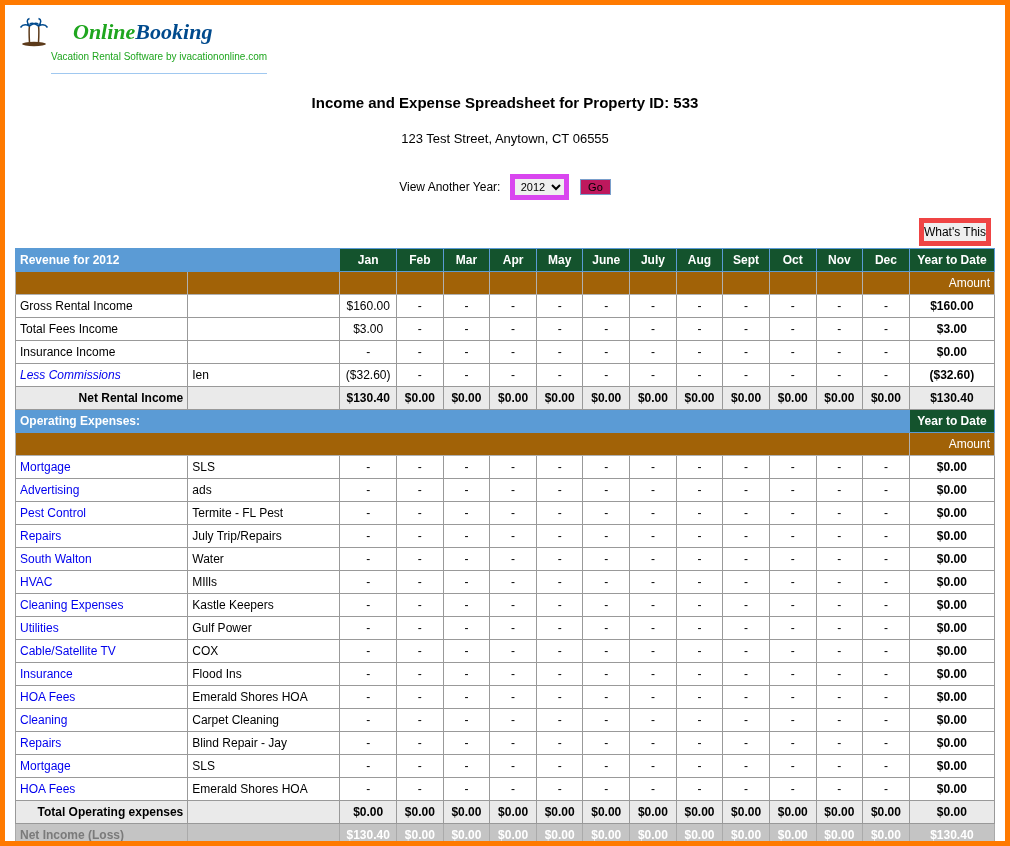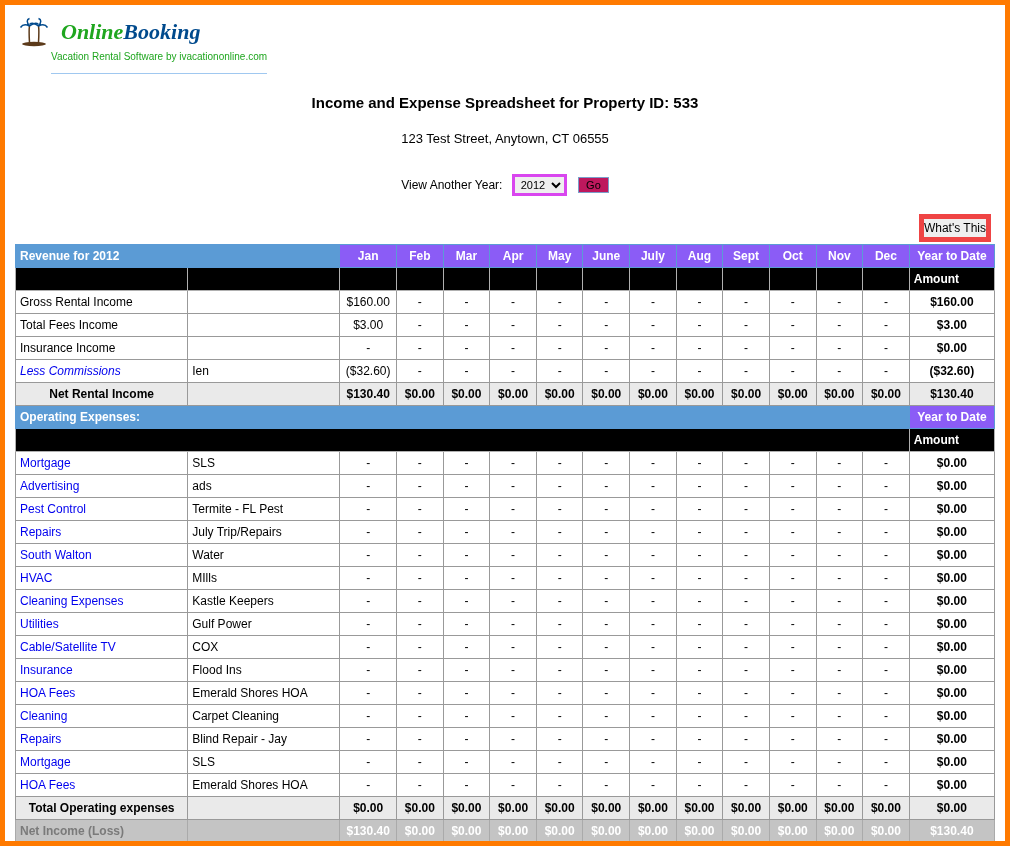--- a/index.html
+++ b/index.html
@@ -1,45 +1,45 @@
 <!DOCTYPE html>
 <html><head>
 <meta charset="utf-8">
 <style>
 body{margin:0;padding:0;font-family:Arial,Helvetica,sans-serif;font-size:12px;background:#fff}
 .frame{border:5px solid #ff7a00;width:1000px;height:836px;margin:0 auto;position:relative;overflow:auto}
 .content{padding:8px 10px}
-.logo{display:flex;align-items:center;gap:12px;margin:4px 0 2px 4px}
+.logo{display:flex;align-items:center;gap:24px;margin:4px 0 2px 4px}
 .palm{width:30px;height:30px}
 .logo-text{font-size:22px;font-weight:bold;font-style:italic;font-family:Georgia,serif;color:#004a8d}
 .logo-text .green{color:#1fa61f}
 .tagline{font-size:10px;color:#1fa61f;margin-left:36px;margin-top:-4px;border-bottom:1px solid #a0c8f0;padding-bottom:11px;display:inline-block}
 .header{text-align:center;margin-top:10px}
 .title{font-weight:bold;font-size:15px;margin:20px 0}
 .subtitle{font-size:13px;margin:2px 0}
 .year-control{text-align:center;margin:28px 0 18px}
-.year-select{border:3px solid #d946ef;padding:1px 2px;font-size:11px;margin-left:6px}
+.year-select{border:5px solid #d946ef;padding:1px 2px;font-size:11px;margin-left:6px}
 .go-btn{border:1px solid #7a9ecb;background:#be185d;padding:1px 7px;font-size:11px;margin-left:8px;cursor:pointer}
 .whats-this-wrap{text-align:right;margin:6px 4px 2px 0}
 .whats-this{border:5px solid #ef4444;background:#efefef;padding:2px 0;font-size:12px;cursor:pointer}
 table{border-collapse:collapse;width:100%;table-layout:fixed}
 td,th{border:1px solid #999;padding:2px 4px;height:18px;overflow:hidden;white-space:nowrap;text-overflow:ellipsis}
 .hdr-blue{background:#5b9bd5;color:#fff;font-weight:bold;text-align:left}
 .hdr-blue td{border-color:#5b9bd5}
-.hdr-blue .month{text-align:center;background:#8b5cf6}
-.sub-gray{background:#000000;color:#fff;font-weight:bold;}
+.hdr-blue .month{text-align:center;background:#14532d}
+.sub-gray{background:#a16207;color:#fff;font-weight:normal;text-align:right}
 .sub-gray td{border-color:#b0b0b0}
 .row-label{text-align:left;padding-left:4px}
 .link{color:#0000ee;text-decoration:none}
 .link-italic{color:#0000ee;font-style:italic}
 .cell{text-align:center}
 .ytd{font-weight:bold;text-align:center}
 .total-row{background:#eaeaea;font-weight:bold}
 .total-row td{text-align:center}
-.total-row .row-label{text-align:center}
+.total-row .row-label{text-align:right}
 .net-row{background:#c4c4c4;font-weight:bold;color:#fff}
 .net-row td{text-align:center;border-color:#aaa}
 .net-row .net-label{text-align:left;color:#7a7a7a}
 .col-label{width:170px}
 .col-desc{width:150px}
 .col-month{width:46px}
 .col-jan{width:56px}
 .col-ytd{width:84px}
 </style>
 </head>

